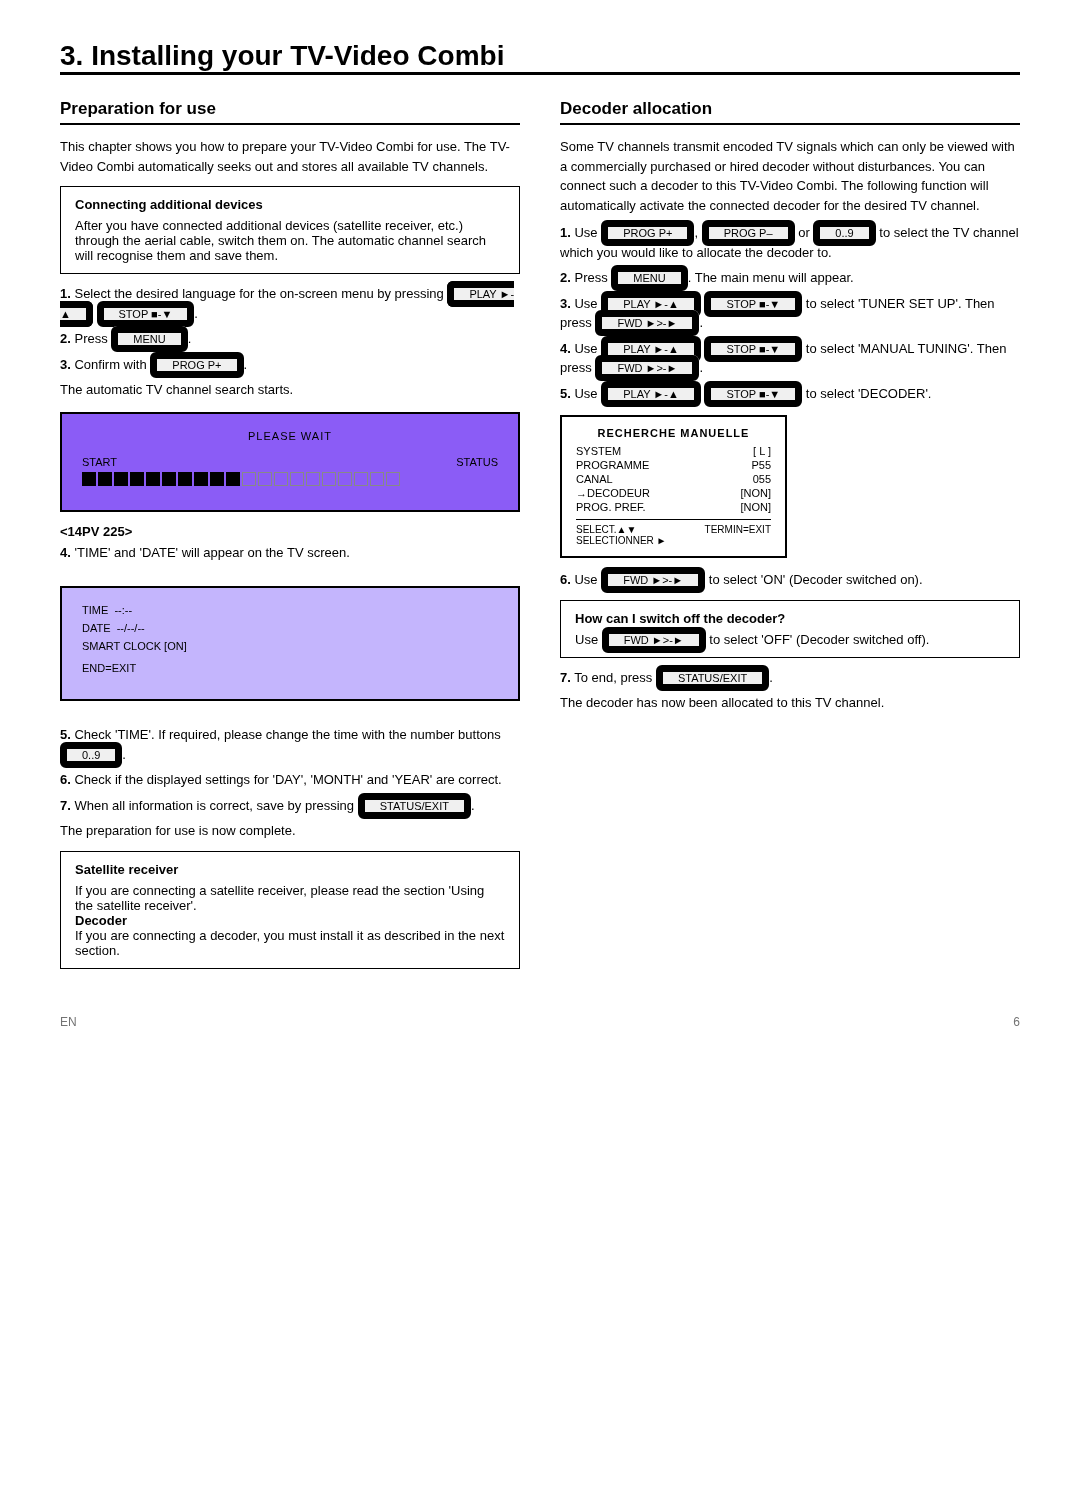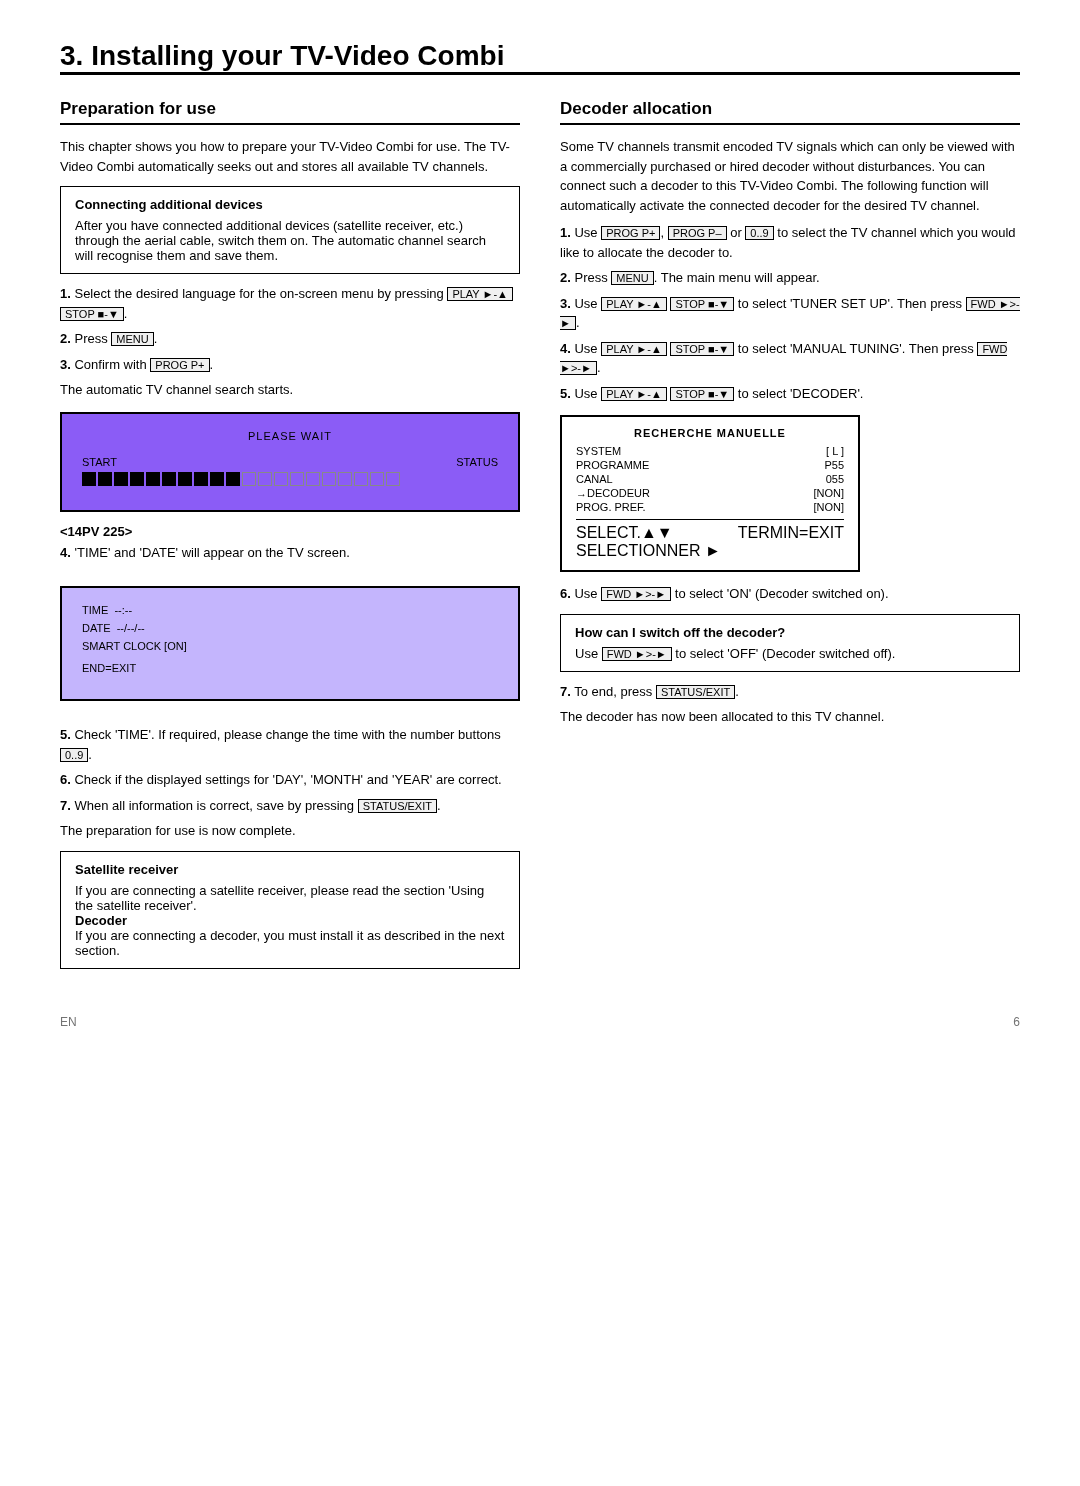--- a/index.html
+++ b/index.html
@@ -40,23 +40,23 @@
       padding: 10px 14px;
       margin: 10px 0;
     }
     .box-title {
       font-weight: bold;
       margin-bottom: 6px;
     }
     .step { margin-bottom: 6px; line-height: 1.5; }
     .step-num { font-weight: bold; }
     kbd {
-      border: 1px solid #000000;
-      border-radius: 0;
-      padding: 0px 4px;
+      border: 7px solid #000000;
+      border-radius: 6px;
+      padding: 0px 15px;
       font-size: 11px;
       font-family: Arial, sans-serif;
       background: #f0f0f0;
     }
     
     .screen-mock {
       border: 2px solid #000;
       padding: 16px 20px 12px 20px;
       margin: 12px 0;
       min-height: 100px;
@@ -103,37 +103,37 @@
     }
     .screen-mock2 .line { margin-bottom: 6px; font-size: 11px; }
     .screen-mock2 .end { font-size: 11px; margin-top: 10px; }
     
     .screen-mock3 {
       border: 2px solid #000;
       padding: 10px 14px;
       margin: 12px 0;
       background: #fff;
       font-size: 11px;
-      width: 300px;
+      width: 227px;
     }
     .screen-mock3 .title-row {
       text-align: center;
       font-weight: bold;
       margin-bottom: 6px;
       font-size: 11px;
       letter-spacing: 1px;
     }
     .screen-mock3 .row {
       display: flex;
       justify-content: space-between;
       margin-bottom: 2px;
     }
     .screen-mock3 .row.arrow { font-weight: normal; }
     .screen-mock3 .divider { border-top: 1px solid #000; margin: 6px 0 4px 0; }
-    .screen-mock3 .footer { font-size: 16px; display: flex; justify-content: space-between; }
+    .screen-mock3 .footer { font-size: 10px; display: flex; justify-content: space-between; }
     .sub14pv { font-weight: bold; margin: 8px 0 4px 0; }
     .footnote { font-size: 12px; color: #737373; margin-top: 36px; display: flex; justify-content: space-between; }
   </style>
 </head>
 <body>
 
 <h1 class="page-title">3. Installing your TV-Video Combi</h1>
 
 <div class="two-col">
 

